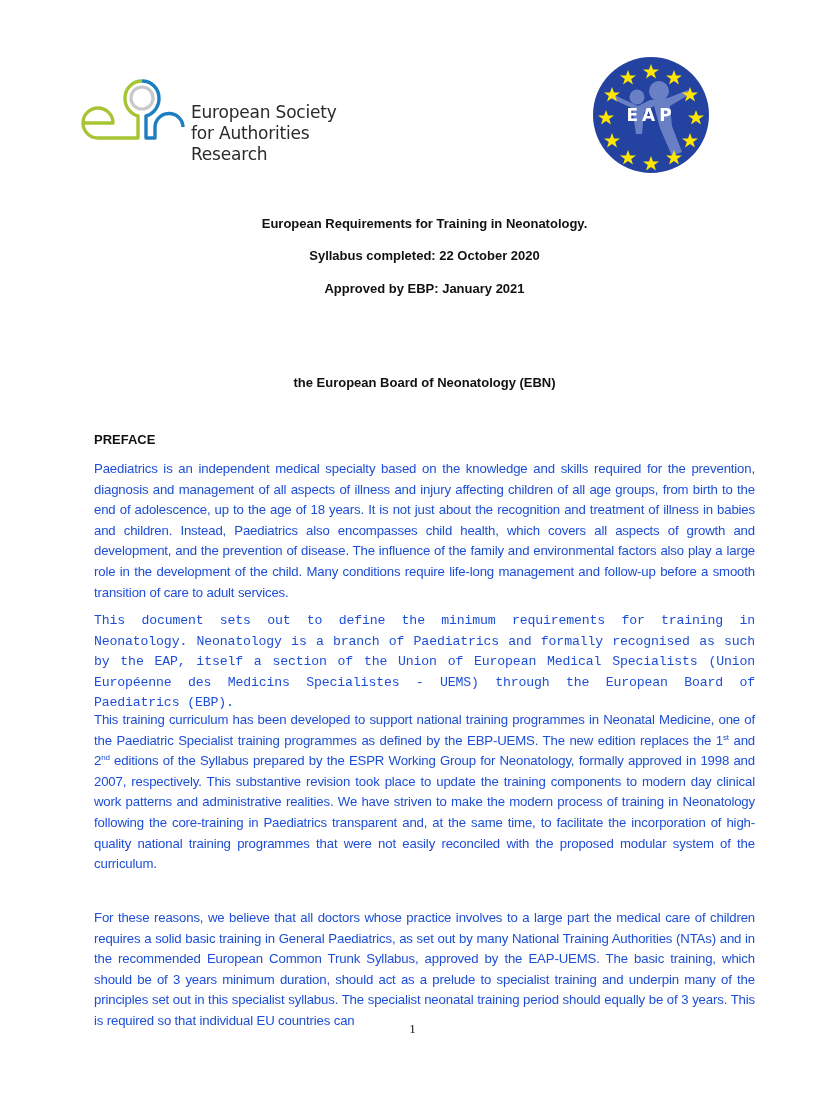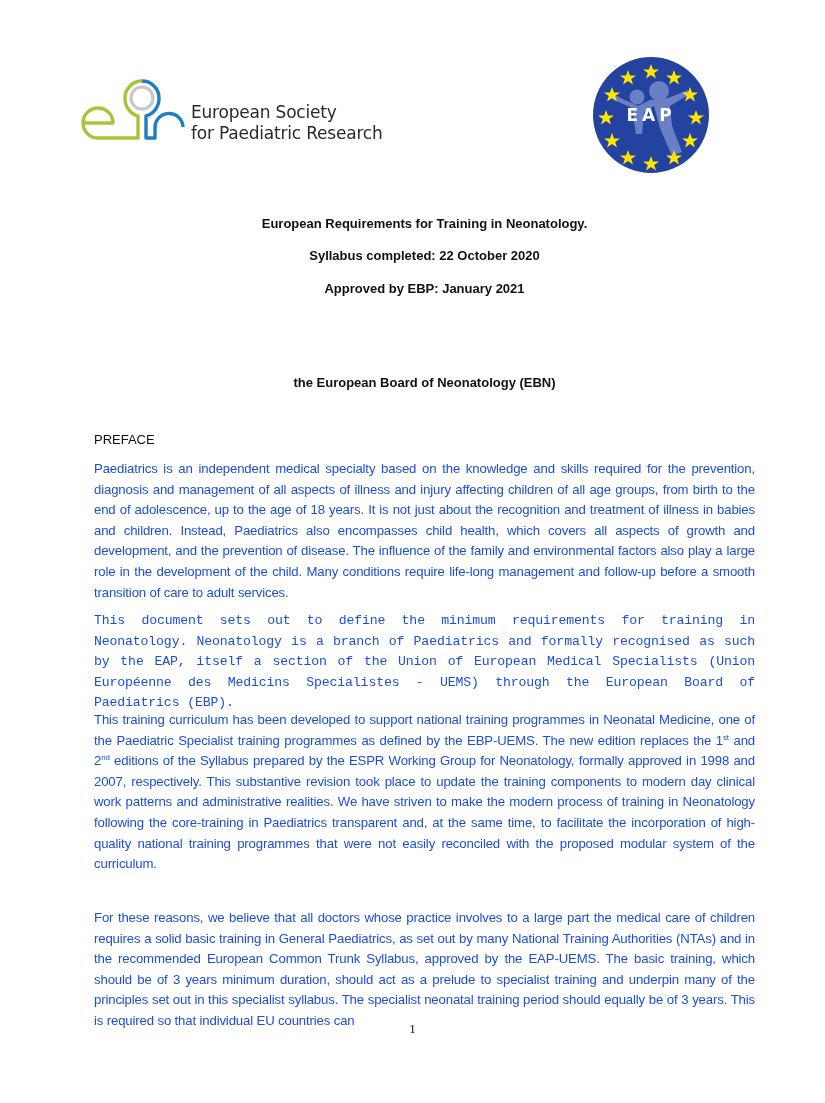--- a/index.html
+++ b/index.html
@@ -15,21 +15,21 @@
   .eap-logo { position: absolute; left: 592px; top: 56px; width: 118px; height: 118px; }
 
   .titles { position: absolute; left: 12px; width: 825px; text-align: center;
             font-family: "Liberation Sans", sans-serif; font-weight: bold; font-size: 13px; color: #111; }
   .t1 { top: 216px; }
   .t2 { top: 248px; }
   .t3 { top: 281px; }
   .t4 { top: 343px; }
   .t5 { top: 375px; }
 
-  .preface-head { position: absolute; left: 94px; top: 432px; font-weight: normal; font-size: 13px;
+  .preface-head { position: absolute; left: 94px; top: 432px; font-weight: bold; font-size: 13px;
                   font-family: "Liberation Sans", sans-serif; }
 
   .para { position: absolute; left: 94px; width: 661px; font-family: "Liberation Sans", sans-serif;
           font-size: 13.2px; line-height: 20.6px; text-align: justify; color: #1d4ed8; letter-spacing: -0.15px; }
   .p1 { top: 459px; }
   .p2 { top: 611px; font-family: Liberation Mono, monospace; }
   .p3 { top: 710px; }
   .p4 { top: 908px; }
   sup { font-size: 8px; line-height: 0; vertical-align: super; }
 
@@ -45,21 +45,21 @@
     <svg class="espr-mark" viewBox="0 0 105 70">
 
       <circle cx="62" cy="22" r="11" fill="none" stroke="#c8c8c8" stroke-width="3.2"></circle>
 
       <path d="M3 47 a15 15 0 1 1 30 0 L3 47 a15 15 0 0 0 15 15 L58 62 L58 40 a18 18 0 0 1 -13 -18 a17 17 0 0 1 17 -17" fill="none" stroke="#a6c535" stroke-width="3.4" stroke-linejoin="round"></path>
 
       <path d="M62 5 a17 17 0 0 1 17 17 a18 18 0 0 1 -13 18 L66 62 L75 62 L75 52 a14 14 0 0 1 28 -1" fill="none" stroke="#1d7fc1" stroke-width="3.4" stroke-linejoin="round"></path>
     </svg>
     <div class="espr-text">
       <div>European Society</div>
-      <div>for Paediatric Research</div>
+      <div>for Authorities Research</div>
     </div>
   </div>
 
   <svg class="eap-logo" viewBox="0 0 118 118">
     <circle cx="59" cy="59" r="58" fill="#2443a0"></circle>
 
     <g fill="#6d84c7" opacity="0.95">
       <circle cx="45" cy="41" r="7.5"></circle>
       <circle cx="67" cy="35" r="10"></circle>
       <path d="M18 42 L40 52 L44 78 L50 78 L52 56 L62 50 L68 72 L80 100 L90 96 L80 70 L78 50 L98 38 L96 34 L76 42 L58 44 L46 50 L20 38 Z"></path>

